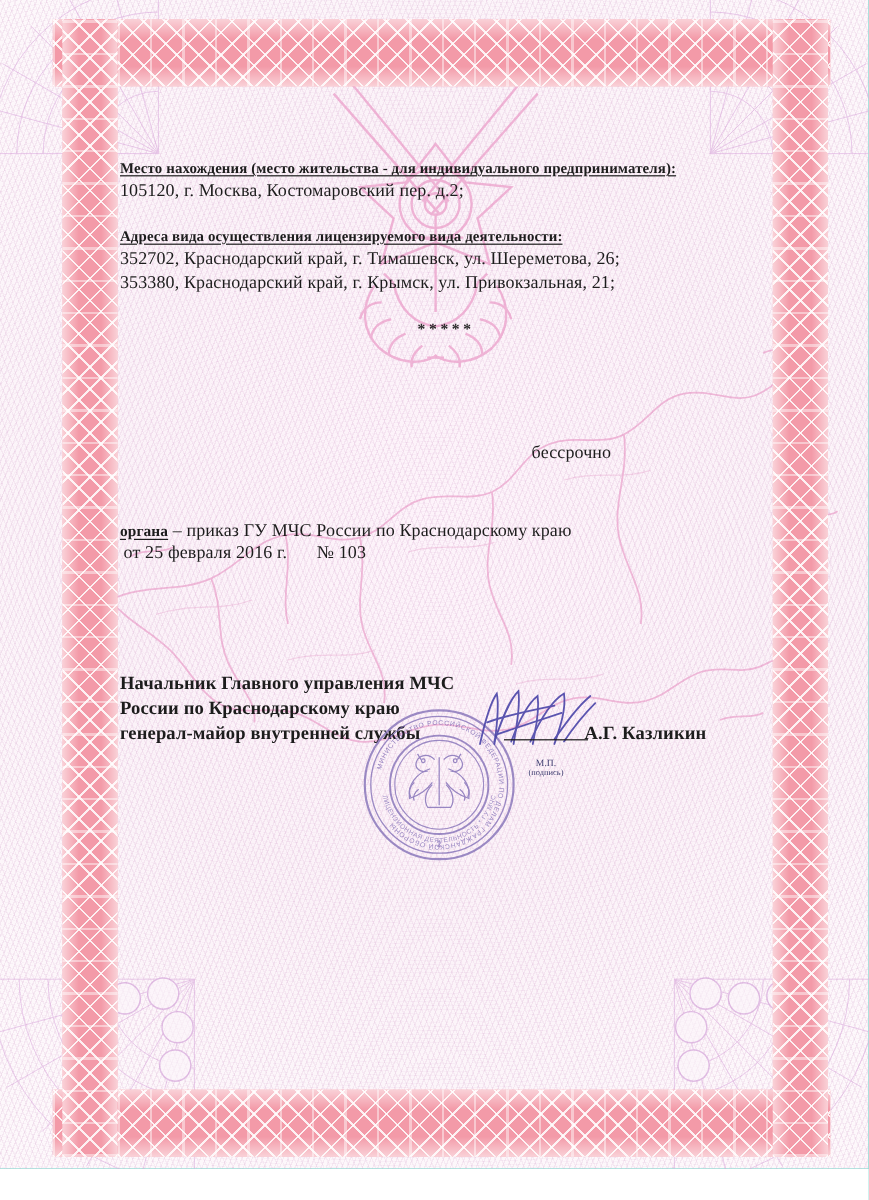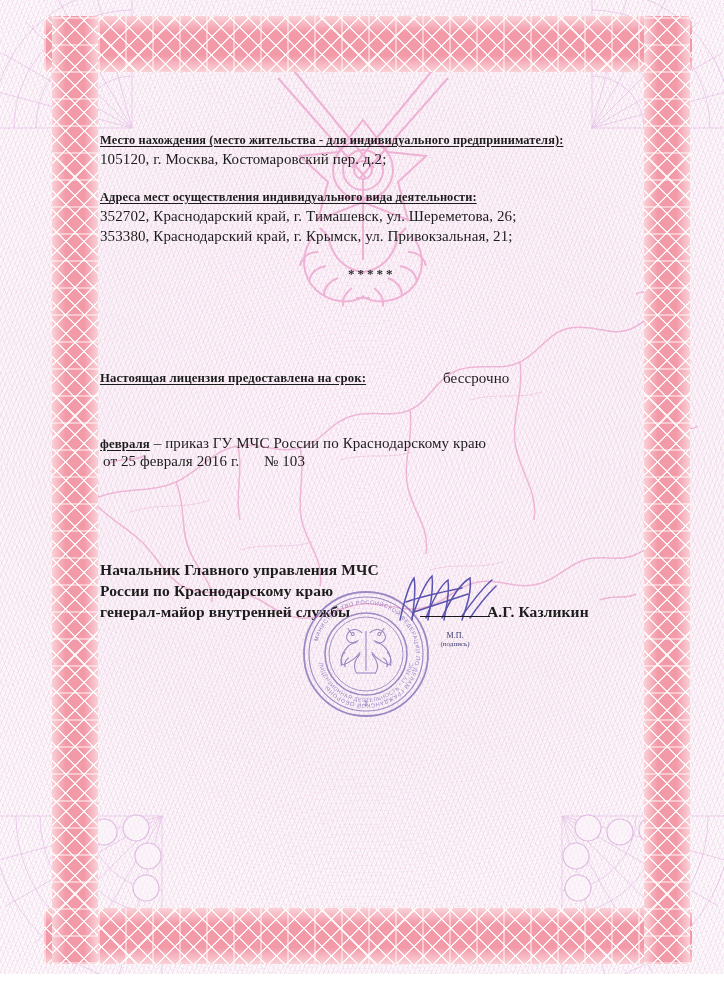--- a/index.html
+++ b/index.html
@@ -261,31 +261,30 @@
   <div class="band h soft" style="left:44px;top:16px;width:648px;height:56px;"></div>
   <div class="band h soft" style="left:44px;top:908px;width:648px;height:56px;"></div>
   <div class="band v soft" style="left:52px;top:16px;width:46px;height:948px;"></div>
   <div class="band v soft" style="left:644px;top:16px;width:46px;height:948px;"></div>
 
   <div class="content">
 
     <div class="tline lbl" style="left:100px;top:133px;font-size:12.4px;">Место нахождения (место жительства - для индивидуального предпринимателя):</div>
     <div class="tline val" style="left:100px;top:151px;font-size:15px;">105120, г. Москва, Костомаровский пер. д.2;</div>
 
-    <div class="tline lbl" style="left:100px;top:190px;font-size:12.4px;">Адреса мест осуществления индивидуального вида деятельности:</div>
+    <div class="tline lbl" style="left:100px;top:190px;font-size:12.4px;">Адреса вида осуществления лицензируемого вида деятельности:</div>
     <div class="tline val" style="left:100px;top:208px;font-size:15px;">352702, Краснодарский край, г. Тимашевск, ул. Шереметова, 26;</div>
     <div class="tline val" style="left:100px;top:228px;font-size:15px;">353380, Краснодарский край, г. Крымск, ул. Привокзальная, 21;</div>
 
     <div class="tline stars" style="left:348px;top:266px;">*****</div>
 
-    <div class="tline lbl" style="left:100px;top:371px;font-size:12.8px;">Настоящая лицензия предоставлена на срок:</div>
     <div class="tline val" style="left:443px;top:370px;font-size:15px;">бессрочно</div>
 
     <div class="tline" style="left:100px;top:435px;font-size:12.8px;">
-      <span class="lbl">февраля</span><span class="val" style="font-size:15px;"> – приказ ГУ МЧС России по Краснодарскому краю</span>
+      <span class="lbl">органа</span><span class="val" style="font-size:15px;"> – приказ ГУ МЧС России по Краснодарскому краю</span>
     </div>
     <div class="tline val" style="left:103px;top:453px;font-size:15px;">от 25 февраля 2016 г.</div>
     <div class="tline val" style="left:264px;top:453px;font-size:15px;">№ 103</div>
 
     <div class="tline sig-name" style="left:100px;top:561px;font-size:15.5px;">Начальник Главного управления МЧС</div>
     <div class="tline sig-name" style="left:100px;top:603px;font-size:15.5px;">генерал-майор  внутренней службы</div>
     <div class="tline sig-name" style="left:100px;top:582px;font-size:15.5px;">России по Краснодарскому краю</div>
     <div class="tline sig-name" style="left:487px;top:603px;font-size:15.5px;">А.Г. Казликин</div>
   </div>
 

